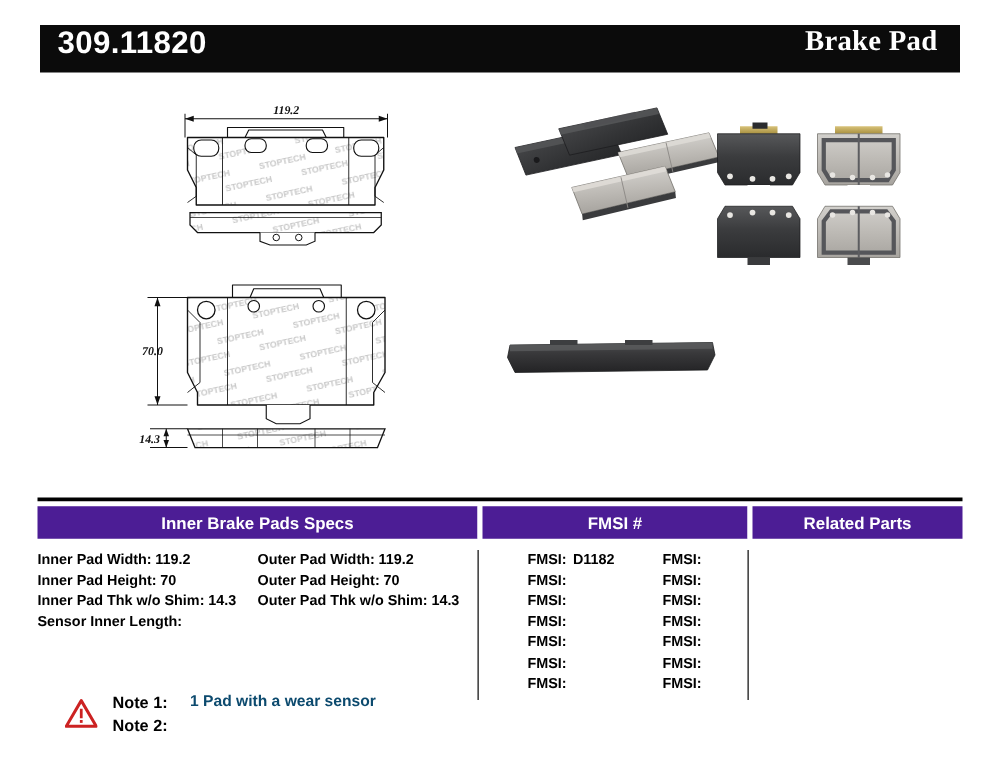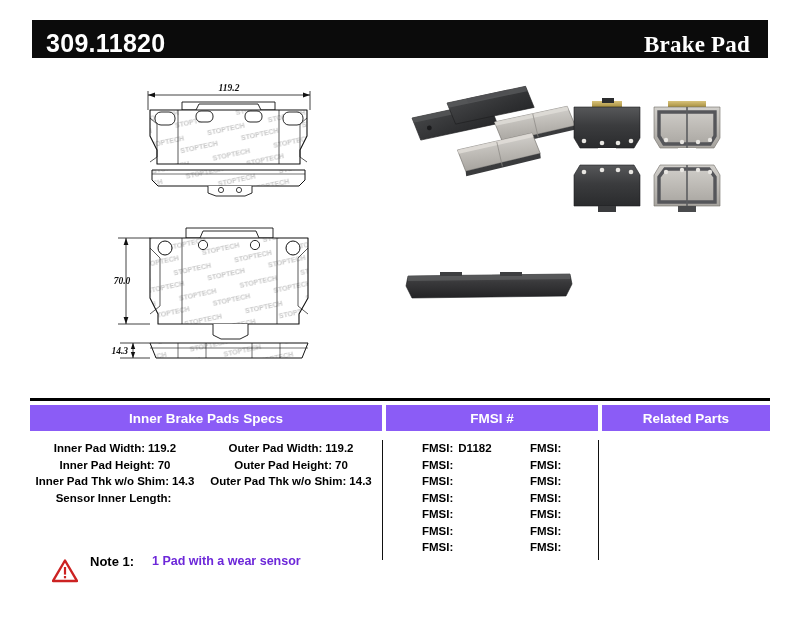--- a/index.html
+++ b/index.html
@@ -18,24 +18,24 @@
 
   
   .header {
     position: absolute;
     left: 32px;
     top: 20px;
     width: 736px;
     height: 38px;
     background: #0b0b0b;
     display: flex;
-    align-items: flex-end;
+    align-items: flex-start;
     justify-content: space-between;
     box-sizing: border-box;
-    padding: 12px 18px 0 14px;
+    padding: 0 18px 0 14px;
   }
   .header .part-number {
     color: #ffffff;
     font-size: 25px;
     font-weight: bold;
     letter-spacing: 0.3px;
   }
   .header .category {
     color: #ffffff;
     font-size: 23px;
@@ -65,21 +65,21 @@
     width: 740px;
     height: 3px;
     background: #000;
   }
   .head-row {
     display: flex;
     margin-top: 4px;
     height: 26px;
   }
   .head-cell {
-    background: #8b5cf6;
+    background: #4c1d95;
     color: #fff;
     font-size: 13.5px;
     font-weight: bold;
     display: flex;
     align-items: center;
     justify-content: center;
     box-sizing: border-box;
   }
   .hc-inner  { width: 352px; }
   .hc-gap    { width: 4px; background: #fff; }
@@ -94,21 +94,21 @@
   .col-inner { width: 176px; }
   .col-outer { width: 176px; }
   .col-fmsi  { width: 216px; display: flex; padding-left: 32px; }
   .col-rel   { width: 172px; }
 
   .spec-line {
     font-size: 11.5px;
     font-weight: bold;
     line-height: 16.5px;
     white-space: nowrap;
-    text-align: center;
+    text-align: left;
     padding-right: 6px;
   }
   .spec-line .val {
     font-weight: bold;
     padding-left: 3px;
   }
 
   .fmsi-sub { width: 108px; }
   .fmsi-line {
     font-size: 11.5px;
@@ -153,21 +153,21 @@
   }
   .note-label {
     font-size: 13px;
     font-weight: bold;
     color: #000;
     width: 56px;
   }
   .note-text {
     font-size: 12.5px;
     font-weight: bold;
-    color: #6d28d9;
+    color: #0c4a6e;
     padding-left: 6px;
   }
 </style>
 </head>
 <body>
 
 <div class="header">
   <span class="part-number">309.11820</span>
   <span class="category">Brake Pad</span>
 </div>
@@ -471,14 +471,18 @@
   <svg class="warn-icon" viewBox="0 0 26 24">
     <path d="M13 1.5 L25 22 L1 22 Z" fill="#ffffff" stroke="#cc2222" stroke-width="2.4" stroke-linejoin="round"></path>
     <rect x="11.9" y="8" width="2.2" height="7.6" fill="#cc2222"></rect>
     <rect x="11.9" y="17" width="2.2" height="2.3" fill="#cc2222"></rect>
   </svg>
   <div class="note-lines">
     <div class="note-row">
       <span class="note-label">Note 1:</span>
       <span class="note-text">1 Pad with a wear sensor</span>
     </div>
+    <div class="note-row">
+      <span class="note-label">Note 2:</span>
+      <span class="note-text"></span>
+    </div>
   </div>
 </div>
 
 </body></html>

